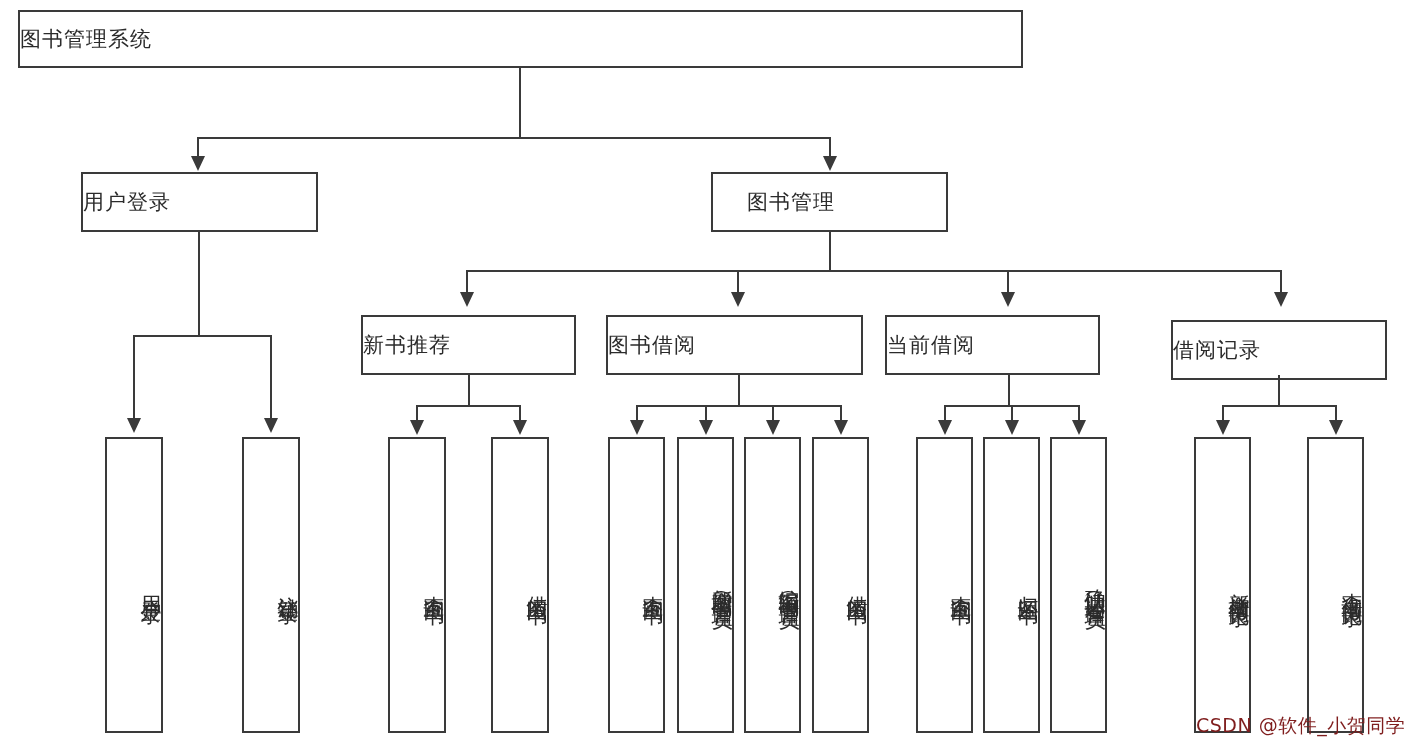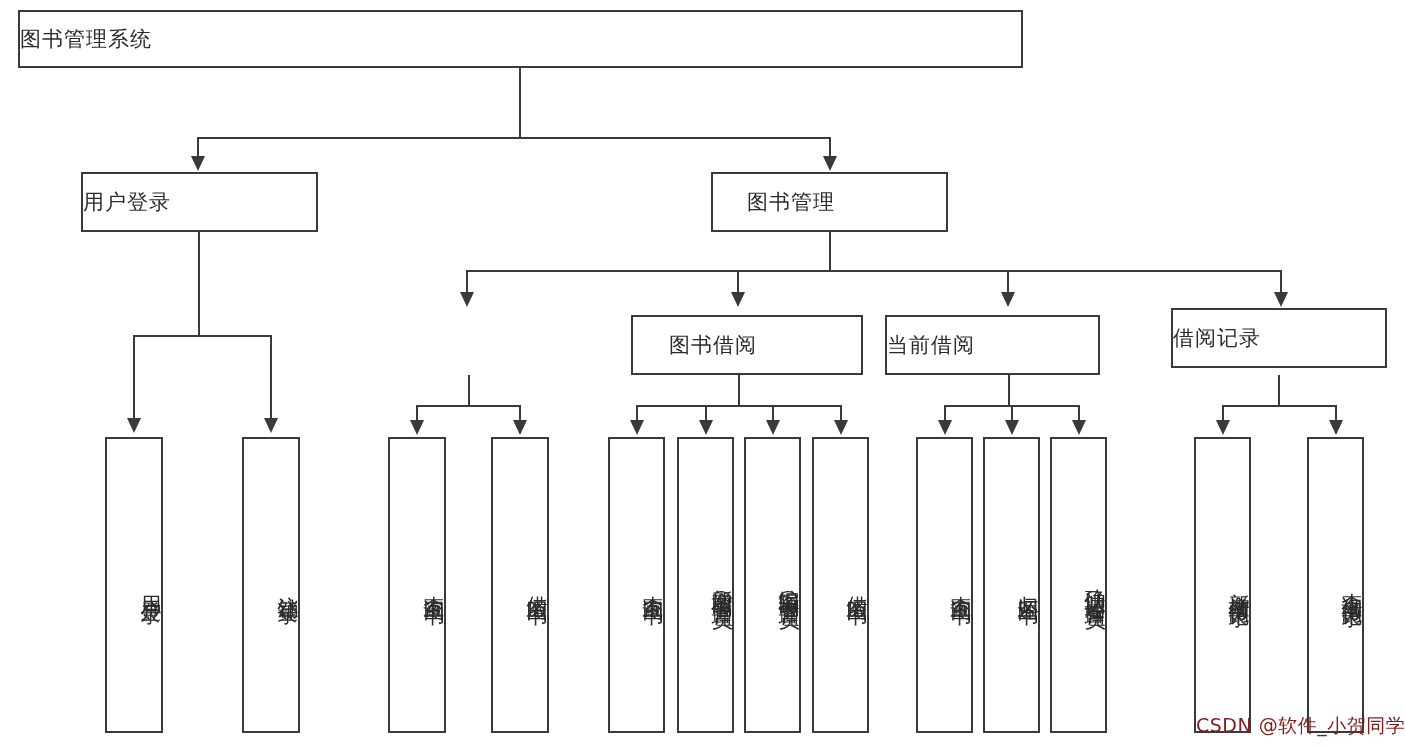--- a/index.html
+++ b/index.html
@@ -110,27 +110,30 @@
 
   <div class="edge v" style="left:737px; top:270px; height:24px;"></div>
   <div class="arrow" style="left:731px; top:292px;"></div>
 
   <div class="edge v" style="left:1007px; top:270px; height:24px;"></div>
   <div class="arrow" style="left:1001px; top:292px;"></div>
 
   <div class="edge v" style="left:1280px; top:270px; height:24px;"></div>
   <div class="arrow" style="left:1274px; top:292px;"></div>
 
-  <div class="node horiz" style="left:631px; top:315px; width:232px; height:60px;padding-left:36px;">
+  <div class="node horiz" style="left:361px; top:315px; width:215px; height:60px;">
+    <span>新书推荐</span>
+  </div>
+  <div class="node horiz" style="left:606px; top:315px; width:257px; height:60px;">
     <span>图书借阅</span>
   </div>
   <div class="node horiz" style="left:885px; top:315px; width:215px; height:60px;">
     <span>当前借阅</span>
   </div>
-  <div class="node horiz" style="left:1171px; top:308px; width:216px; height:60px;">
+  <div class="node horiz" style="left:1171px; top:320px; width:216px; height:60px;">
     <span>借阅记录</span>
   </div>
 
   <div class="edge v" style="left:468px; top:375px; height:32px;"></div>
   <div class="edge h" style="left:416px; top:405px; width:105px;"></div>
   <div class="edge v" style="left:416px; top:405px; height:17px;"></div>
   <div class="arrow" style="left:410px; top:420px;"></div>
   <div class="edge v" style="left:519px; top:405px; height:17px;"></div>
   <div class="arrow" style="left:513px; top:420px;"></div>
 

